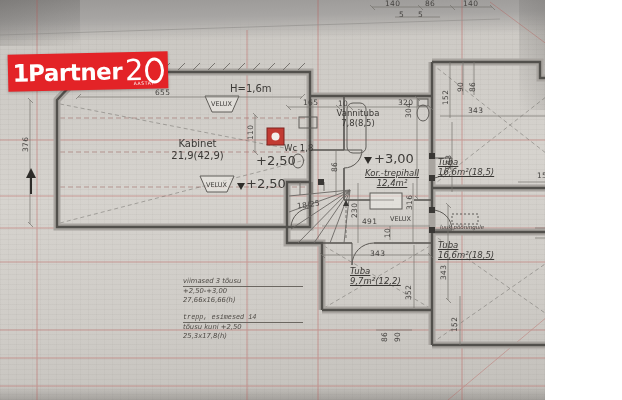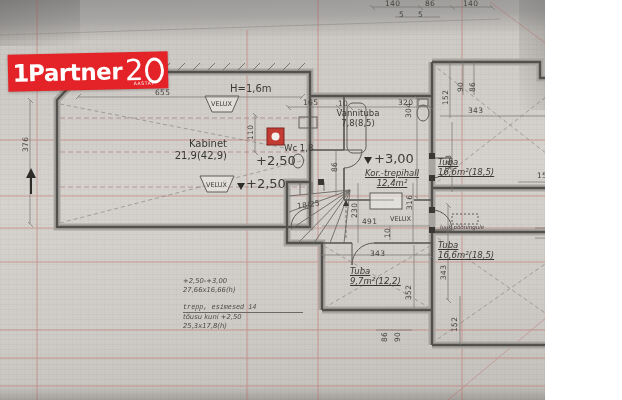--- a/index.html
+++ b/index.html
@@ -163,21 +163,21 @@
       <span class="ring"></span>
     <span class="sub">AASTAT</span>
   </div>
 
   <span class="dim" style="left:155px;top:88px;">655</span>
   <span class="lbl" style="left:230px;top:83px;font-size:10px;">H=1,6m</span>
   <span class="dim v" style="left:21px;top:152px;">376</span>
   <span class="dim v" style="left:246px;top:140px;">110</span>
   <span class="lbl small" style="left:211px;top:100px;">VELUX</span>
   <span class="lbl small" style="left:206px;top:181px;">VELUX</span>
-  <div class="room" style="left:132px;top:138px;width:95px;font-size:10px;text-align:right;">
+  <div class="room" style="left:150px;top:138px;width:95px;font-size:10px;">
     <span class="nm">Kabinet</span>
     <span class="ar">21,9(42,9)</span>
   </div>
   <span class="lvl" style="position:absolute;left:256px;top:153px;">+2,50</span>
   <span class="lvl" style="position:absolute;left:246px;top:176px;">+2,50</span>
   <span class="tri" style="left:237px;top:183px;"></span>
 
   <div style="position:absolute;left:26px;top:168px;">
     <div style="width:0;height:0;border-left:5px solid transparent;border-right:5px solid transparent;border-bottom:10px solid #2e2c29;"></div>
     <div style="width:2px;height:16px;background:#2e2c29;margin:0 auto;"></div>
@@ -231,20 +231,21 @@
   <div class="room u" style="left:350px;top:266px;width:70px;font-size:8.5px;text-align:left;">
     <span class="nm">Tuba</span>
     <span class="ar">9,7m²(12,2)</span>
   </div>
   <span class="dim v" style="left:404px;top:300px;">352</span>
   <span class="dim v" style="left:380px;top:342px;">86</span>
   <span class="dim v" style="left:393px;top:342px;">90</span>
   <span class="dim v" style="left:450px;top:332px;">152</span>
 
   <div class="notes">
+    <div class="ul">viimased 3 tõusu</div>
     <div>+2,50-+3,00</div>
     <div>27,66x16,66(h)</div>
     <div class="ul" style="margin-top:8px;font-family:Liberation Mono, monospace;">trepp, esimesed 14</div>
     <div>tõusu kuni +2,50</div>
     <div>25,3x17,8(h)</div>
   </div>
 
 </div>
 
 </body></html>

